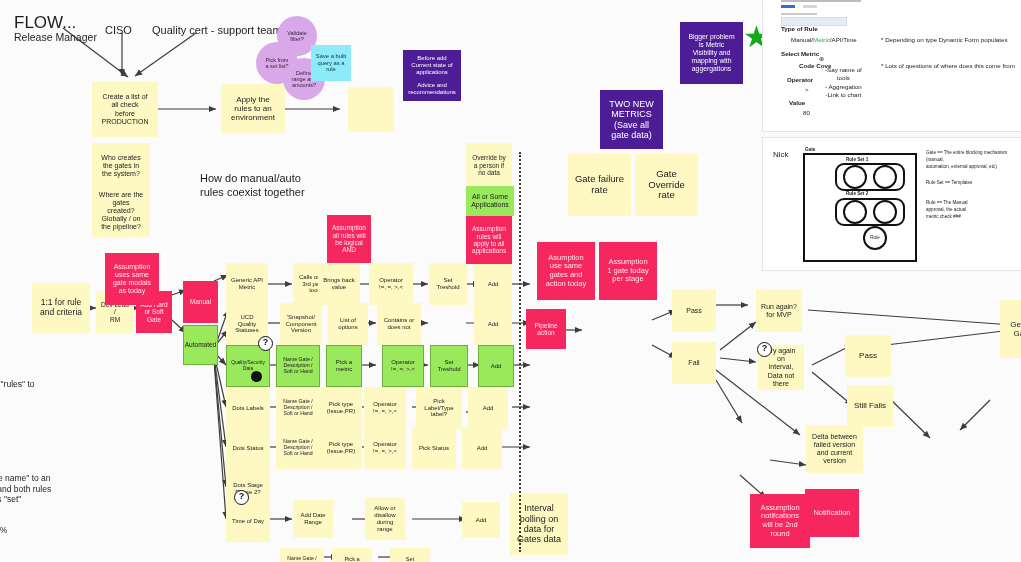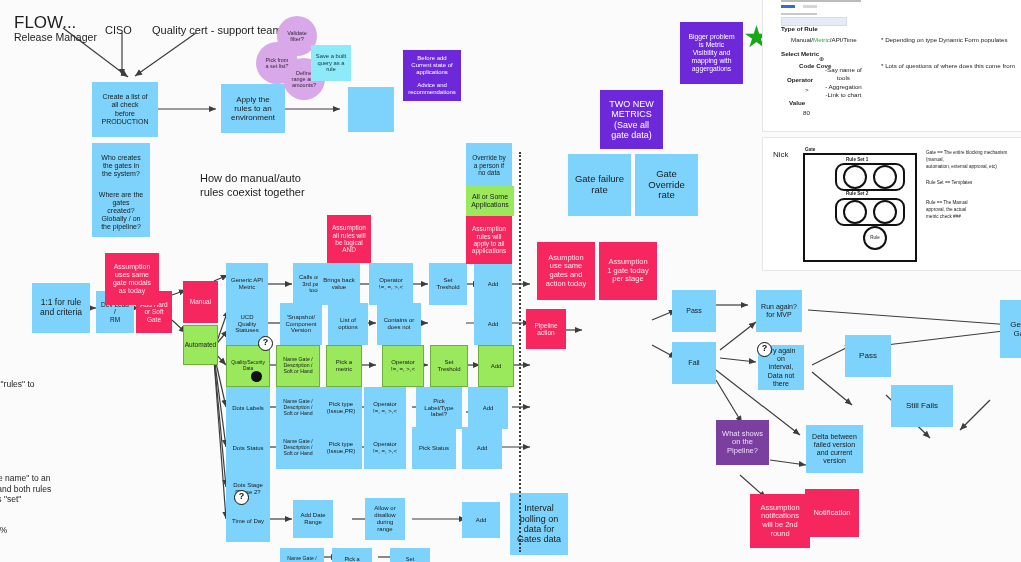--- a/index.html
+++ b/index.html
@@ -14,23 +14,23 @@
   .note{
     position:absolute;
     box-sizing:border-box;
     display:flex;align-items:center;justify-content:center;
     text-align:center;
     line-height:1.15;
     padding:3px 4px;
     white-space:pre-line;
     overflow:hidden;
   }
-  .yellow{background:#7dd3fc;color:#1b1b1b;text-align:center;}
+  .yellow{background:#fef9c3;color:#1b1b1b;text-align:center;}
   .green{background:#9ae85c;color:#1b1b1b;border:1px solid #6fae3c;}
-  .dgreen{background:#6d28d9;color:#ffffff;}
+  .dgreen{background:#4c1d95;color:#ffffff;}
   .pink{background:#f5275e;color:#ffe7ee;}
   .purple{background:#7b3fa0;color:#ecdcf7;}
   .cyan{background:#8ceaf9;color:#16343a;}
   .lilac{background:#d8a8e8;color:#3a2340;border-radius:50%;}
   .lbl{position:absolute;color:#1e1e1e;white-space:pre-line;line-height:1.25;}
   svg.arrows{position:absolute;inset:0;width:1021px;height:562px;pointer-events:none;}
   .qm{
     position:absolute;width:13px;height:13px;border:1.6px solid #111;border-radius:50%;
     background:#fff;color:#111;font-size:9px;line-height:11px;text-align:center;font-weight:bold;
   }
@@ -321,27 +321,24 @@
   <div class="note yellow" style="left:672px;top:342px;width:44px;height:42px;font-size:7px;">Fail</div>
   <div class="note yellow" style="left:756px;top:290px;width:46px;height:42px;font-size:7px;">Run again?
 for MVP</div>
   <div class="note yellow" style="left:758px;top:345px;width:46px;height:45px;font-size:7px;">Try again on
 interval,
 Data not
 there</div>
   <div class="qm" style="left:757px;top:342px;">?</div>
 
   <div class="note yellow" style="left:845px;top:335px;width:46px;height:42px;font-size:8px;">Pass</div>
-  <div class="note yellow" style="left:891px;top:385px;width:62px;height:42px;font-size:8px;">Still Fails</div>
+  <div class="note yellow" style="left:847px;top:385px;width:46px;height:42px;font-size:8px;">Still Fails</div>
   <div class="note yellow" style="left:1000px;top:300px;width:40px;height:58px;font-size:8px;">Gene
 Gat</div>
 
-  <div class="note purple" style="left:716px;top:420px;width:53px;height:45px;font-size:7.5px;">What shows
-on the
-Pipeline?</div>
   <div class="note yellow" style="left:806px;top:425px;width:57px;height:48px;font-size:7px;">Delta between
 failed version
 and current
 version</div>
 
   <div class="note pink" style="left:750px;top:494px;width:60px;height:54px;font-size:7.5px;">Assumption
 notifcations
 will be 2nd
 round</div>
   <div class="note pink" style="left:805px;top:489px;width:54px;height:48px;font-size:7.5px;">Notification</div>

